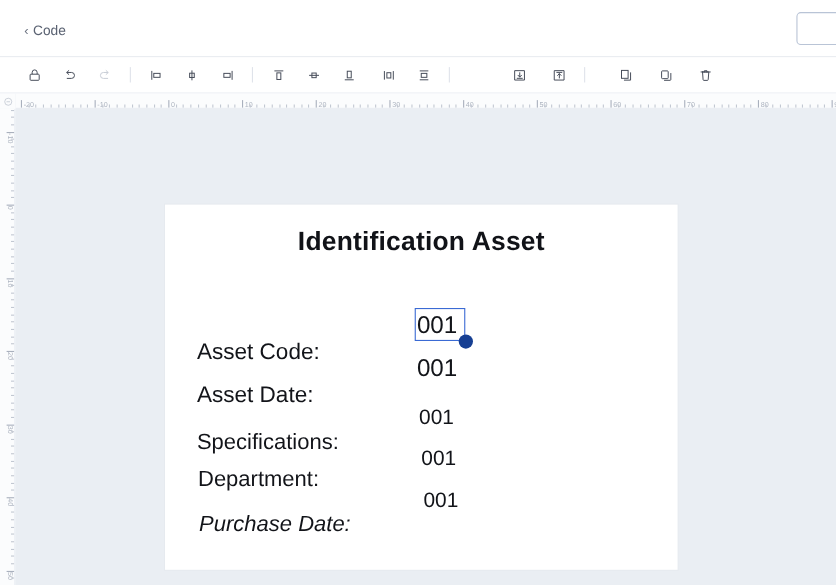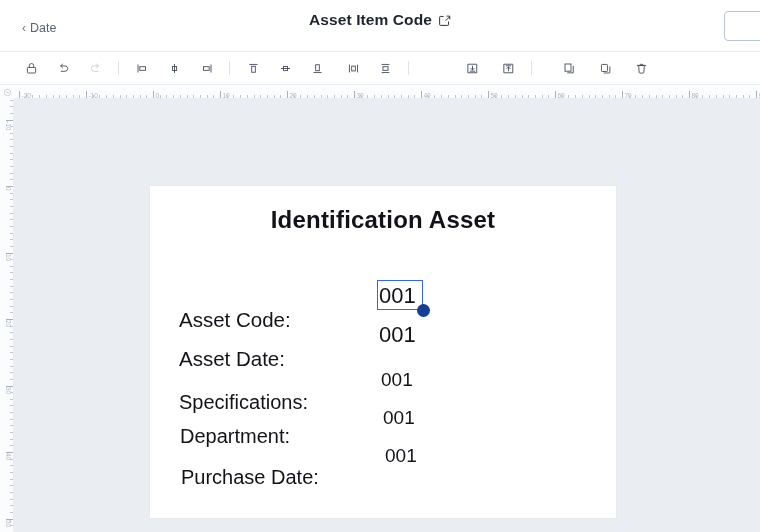--- a/index.html
+++ b/index.html
@@ -151,34 +151,24 @@
 </style>
 </head>
 <body>
 
 <div id="app">
 
   <div class="header">
 
     <div class="exit-btn">
       <span class="chev">‹</span>
-      <span>Date</span>
+      <span>Code</span>
     </div>
 
     <div class="title-wrap">
-      <div class="title-line">
-        <span class="doc-title">Asset Item Code</span>
-        <span class="edit-icon">
-          <svg viewBox="0 0 16 16" width="13" height="13" fill="none" stroke="currentColor" stroke-width="1.2">
-            <path d="M13 9.2V13a1 1 0 0 1-1 1H3a1 1 0 0 1-1-1V4a1 1 0 0 1 1-1h3.9"></path>
-            <path d="M9.5 8.2 14 3.6"></path>
-              <path d="M10.6 2.6H14.5v3.9" stroke-linejoin="round"></path>
-          </svg>
-        </span>
-      </div>
     </div>
 
     <div class="corner-btn"></div>
   </div>
 
   <div class="toolbar">
     <div class="sp-18"></div>
 
     <div class="tool">
       <svg viewBox="0 0 20 20" width="15" height="15" fill="none" stroke="currentColor" stroke-width="1.2">
@@ -535,19 +525,19 @@
           <div class="field-row field-label" style="left: 29px; top: 97px; font-size: 20.5px;">Asset Code:</div>
           <div class="field-row field-value" style="left: 229px; top: 97px; font-size: 22px;">001</div>
           <div class="sel-box" style="left: 227px; top: 94px; width: 46px; height: 30px; border-color: rgb(58, 106, 212);"></div>
           <div class="sel-handle" style="left: 267px; top: 118px; background: rgb(22, 63, 147);"></div>
           <div class="field-row field-label" style="left: 29px; top: 136px; font-size: 20.5px;">Asset Date:</div>
           <div class="field-row field-value" style="left: 229px; top: 136px; font-size: 22px;">001</div>
           <div class="field-row field-label" style="left: 29px; top: 180px; font-size: 20px;">Specifications:</div>
           <div class="field-row field-value" style="left: 231px; top: 183px; font-size: 19px;">001</div>
           <div class="field-row field-label" style="left: 30px; top: 214px; font-size: 20px;">Department:</div>
           <div class="field-row field-value" style="left: 233px; top: 221px; font-size: 19px;">001</div>
-          <div class="field-row field-label" style="left: 31px; top: 255px; font-size: 20px;">Purchase Date:</div>
+          <div class="field-row field-label" style="left: 31px; top: 255px; font-size: 20px; font-style: italic;">Purchase Date:</div>
           <div class="field-row field-value" style="left: 235px; top: 259px; font-size: 19px;">001</div>
         </div>
     </div>
   </div>
 
 </div>
 
 </body></html>

